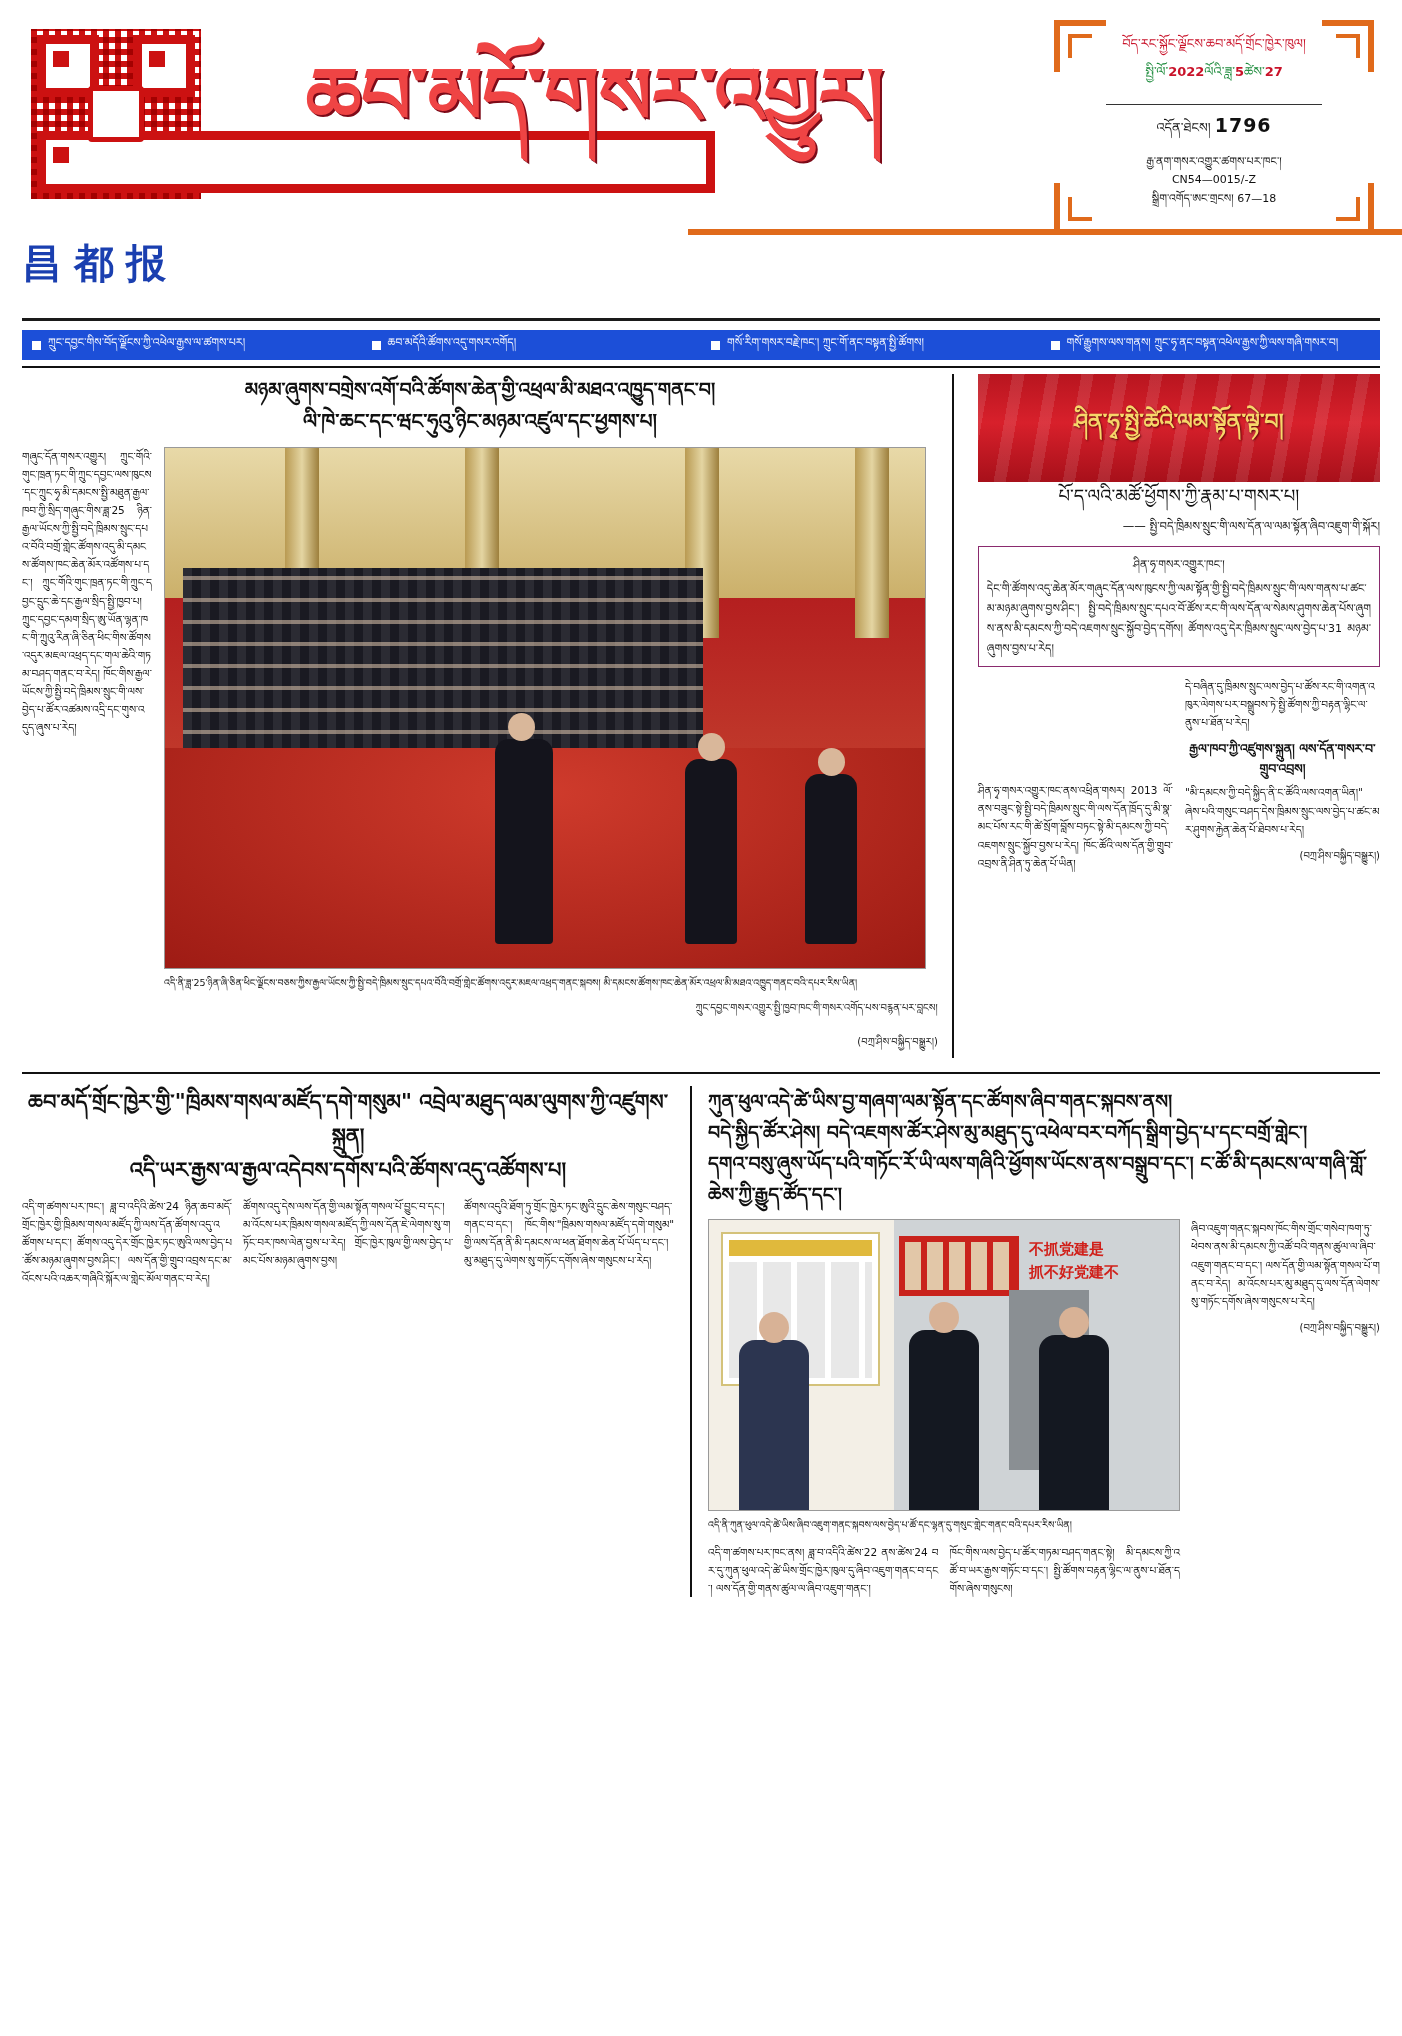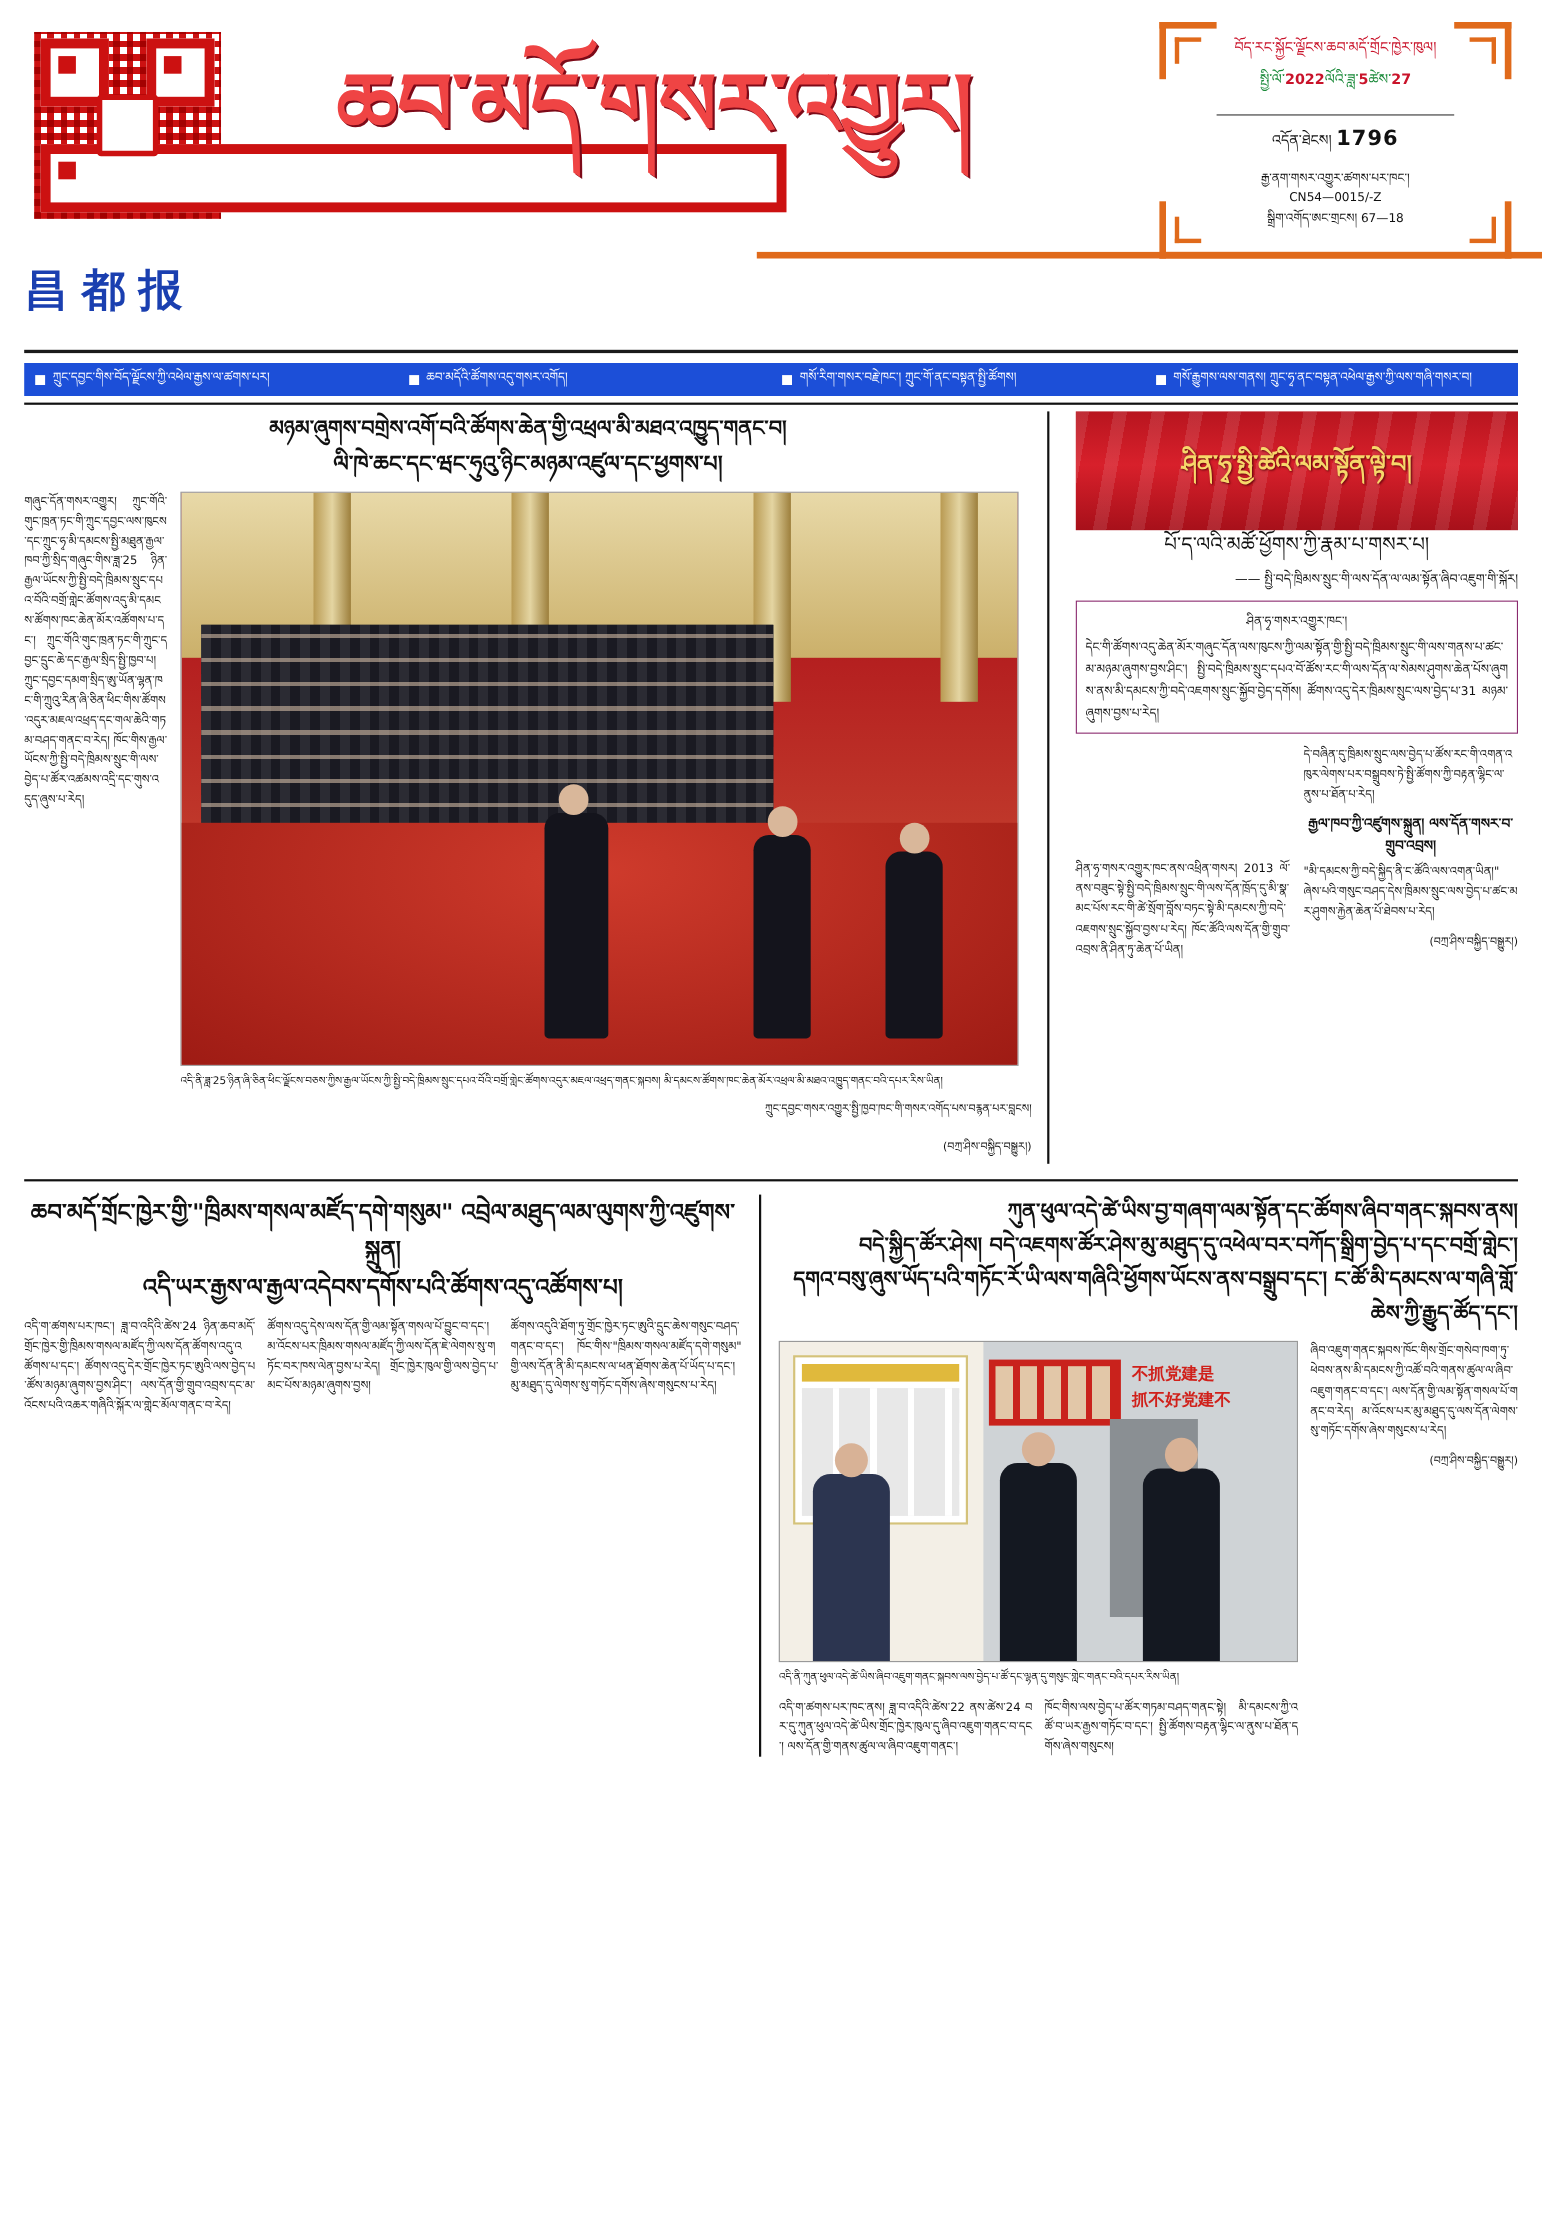--- a/index.html
+++ b/index.html
@@ -127,21 +127,21 @@
   .r2col{display:flex;gap:12px;margin-top:10px;align-items:flex-end;}
   .r2col>div{flex:1;}
   .subhead{text-align:center;font-size:12.5px;line-height:1.6;margin:8px 0 4px;font-weight:bold;}
 
   
   .midrule{height:2px;background:#111;margin:14px 0 0;}
   .bottom{display:flex;gap:16px;margin-top:12px;}
   .bl{width:660px;}
   .br{width:680px;}
   .head2{font-size:21px;line-height:1.6;text-align:center;font-weight:bold;}
-  .head3{font-size:19px;line-height:1.62;text-align:right;font-weight:bold;}
+  .head3{font-size:19px;line-height:1.62;text-align:left;font-weight:bold;}
   .vdiv{width:2px;background:#111;}
   .cols-b{display:flex;gap:11px;margin-top:10px;}
   .cols-b>div{flex:1;}
 </style>
 </head>
 <body>
 
 <div class="page">
 
   <div class="masthead">

